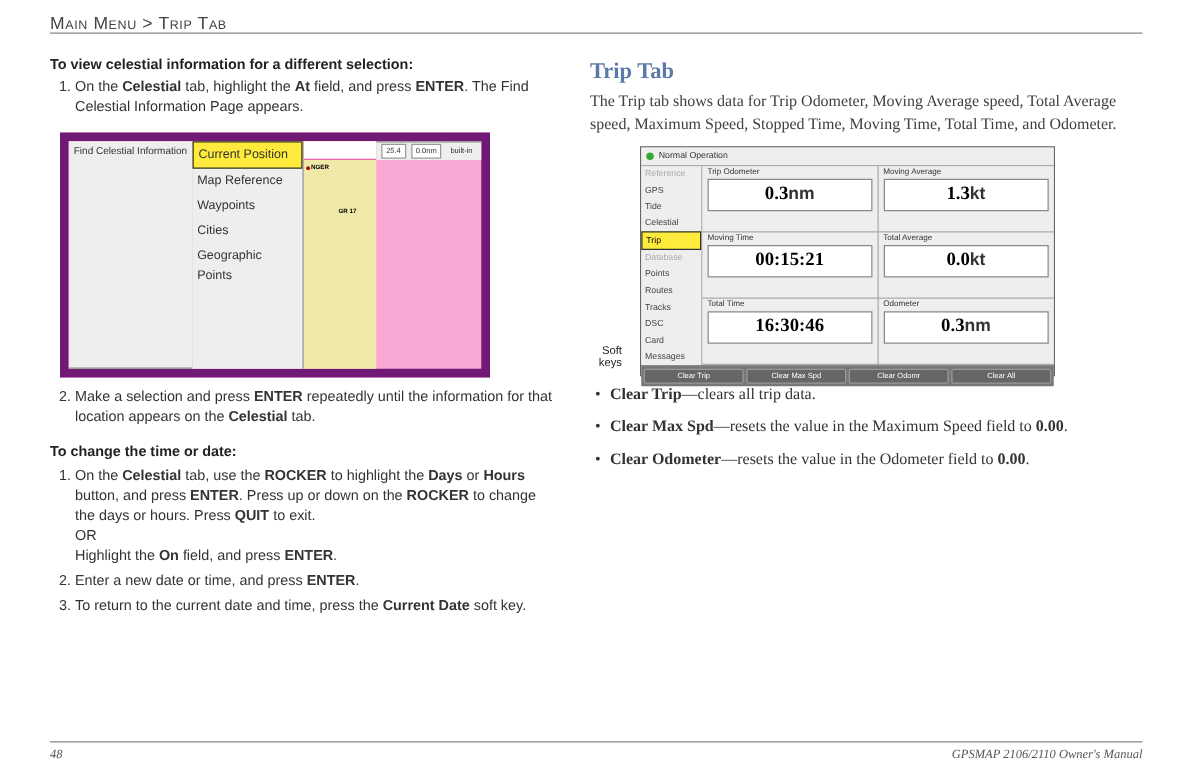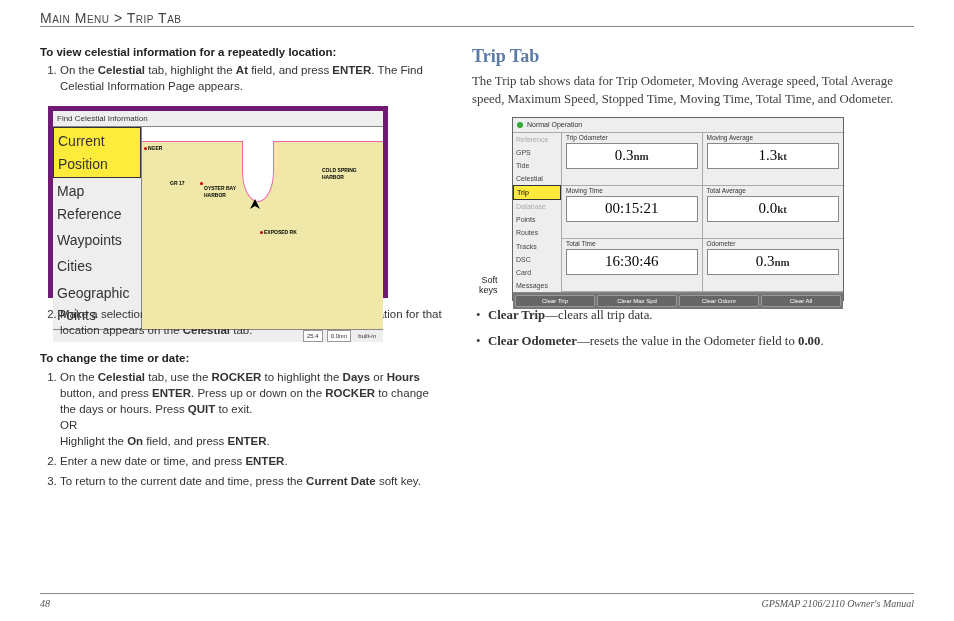--- a/index.html
+++ b/index.html
@@ -51,26 +51,26 @@
   }
   ol.steps {
     margin: 2px 0 12px 0;
     padding-left: 20px;
   }
   ol.steps li {
     margin-bottom: 4px;
   }
   
   .celest-fig {
-    border: 5px solid #701a75;
+    border: 7px solid #701a75;
     width: 330px;
     height: 182px;
     margin: 4px 0 8px 8px;
     display: flex;
-    flex-direction: column;
+    flex-direction: row;
     font-size: 8px;
     background: #f9a8d4;
   }
   .celest-title {
     border-bottom: 1px solid #888;
     padding: 2px 4px;
     font-size: 8px;
     background: #eee;
   }
   .celest-body {
@@ -80,21 +80,21 @@
   .celest-list {
     width: 88px;
     border-right: 1px solid #888;
     background: #eee;
     display: flex;
     flex-direction: column;
   }
   .celest-item {
     padding: 2px 4px;
     border-bottom: 0;
-    font-size: 14px;
+    font-size: 10px;
     line-height: 1.6;
   }
   .celest-item.hl {
     background: #ffeb3b;
     border: 1px solid #333;
   }
   .celest-map {
     flex: 1;
     position: relative;
     background: #efe8a8;
@@ -224,28 +224,28 @@
   }
   .trip-cell .val {
     border: 1px solid #888;
     background: #fff;
     text-align: center;
     padding: 1px 0 2px 0;
     margin-top: 1px;
   }
   .bignum {
     font-family: Georgia, "Times New Roman", serif;
-    font-weight: normal;
+    font-weight: bold;
     font-size: 15px;
     color: #000;
   }
   .unit {
-    font-family: Liberation Serif, serif;
+    font-family: Liberation Sans, sans-serif;
     font-weight: bold;
-    font-size: 11px;
+    font-size: 14px;
   }
   .trip-softkeys {
     border-top: 1px solid #888;
     background: #777;
     display: flex;
     padding: 2px;
     gap: 2px;
   }
   .softkey {
     flex: 1;
@@ -305,21 +305,21 @@
 <div class="breadcrumb">
   <span>Main Menu</span>
   <span>&gt;</span>
   <span>Trip Tab</span>
 </div>
 <div class="hr-top"></div>
 
 <div class="page">
 
   <div class="col col-left">
-    <div class="section-hdr">To view celestial information for a repeatedly location:</div>
+    <div class="section-hdr">To view celestial information for a different selection:</div>
     <ol class="steps">
       <li>
         <span>On the </span><strong>Celestial</strong><span> tab, highlight the </span><strong>At</strong><span> field, and press </span><strong>ENTER</strong><span>. The Find Celestial Information Page appears.</span>
       </li>
     </ol>
 
     <div class="celest-fig">
       <div class="celest-title">Find Celestial Information</div>
       <div class="celest-body">
         <div class="celest-list">
@@ -432,20 +432,21 @@
       <div class="trip-softkeys">
         <div class="softkey">Clear Trip</div>
         <div class="softkey">Clear Max Spd</div>
         <div class="softkey">Clear Odomr</div>
         <div class="softkey">Clear All</div>
       </div>
     </div>
 
     <ul class="bullets">
       <li><strong>Clear Trip</strong><span>—clears all trip data.</span></li>
+      <li><strong>Clear Max Spd</strong><span>—resets the value in the Maximum Speed field to </span><strong>0.00</strong><span>.</span></li>
       <li><strong>Clear Odometer</strong><span>—resets the value in the Odometer field to </span><strong>0.00</strong><span>.</span></li>
     </ul>
   </div>
 </div>
 
 <div class="footer">
   <span>48</span>
   <span>GPSMAP 2106/2110 Owner's Manual</span>
 </div>
 

